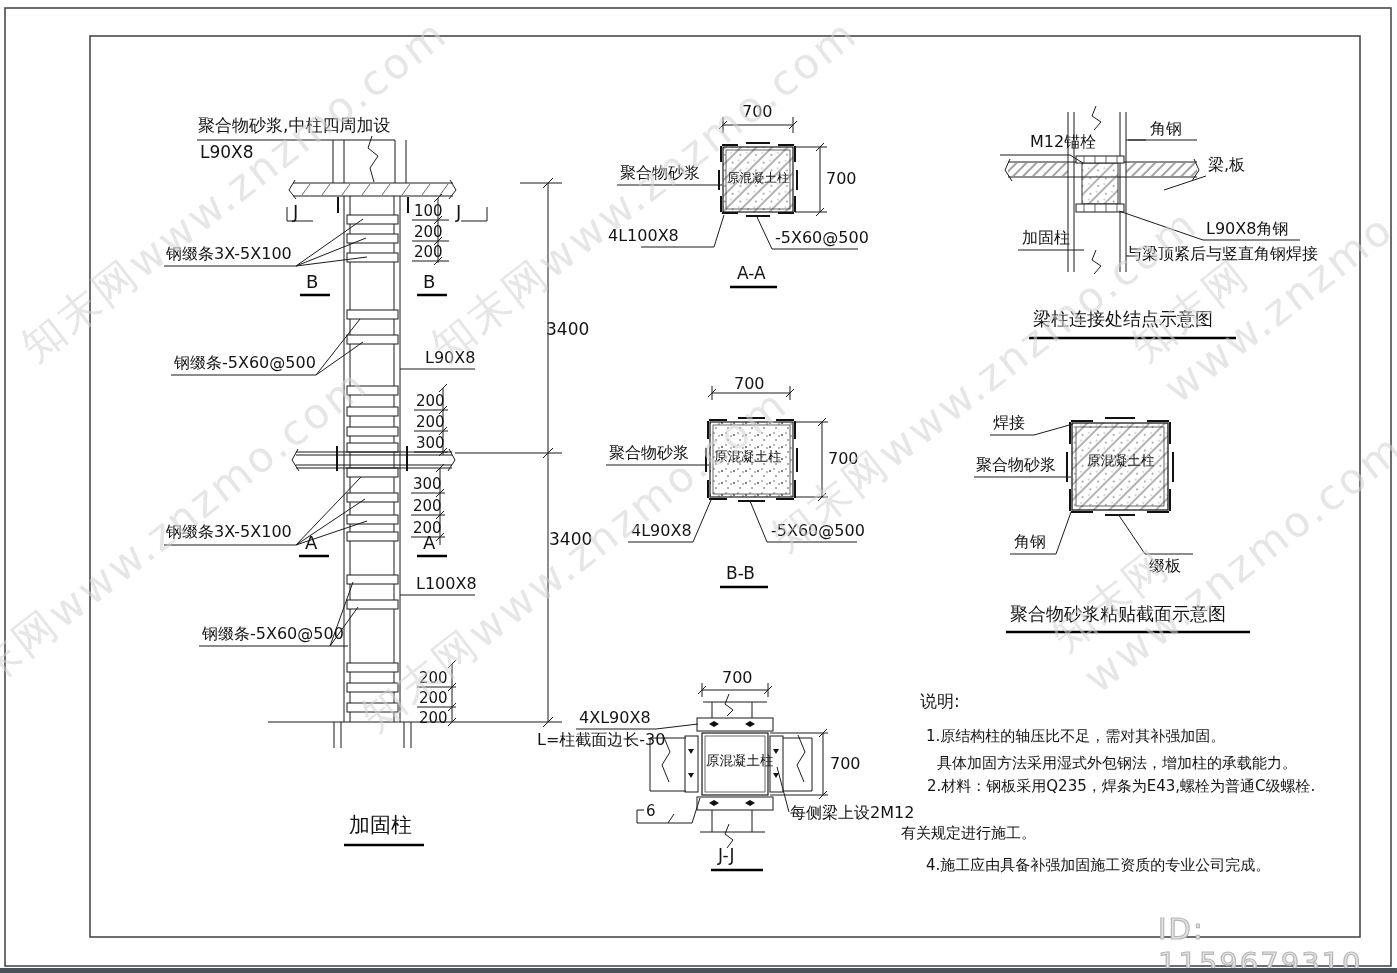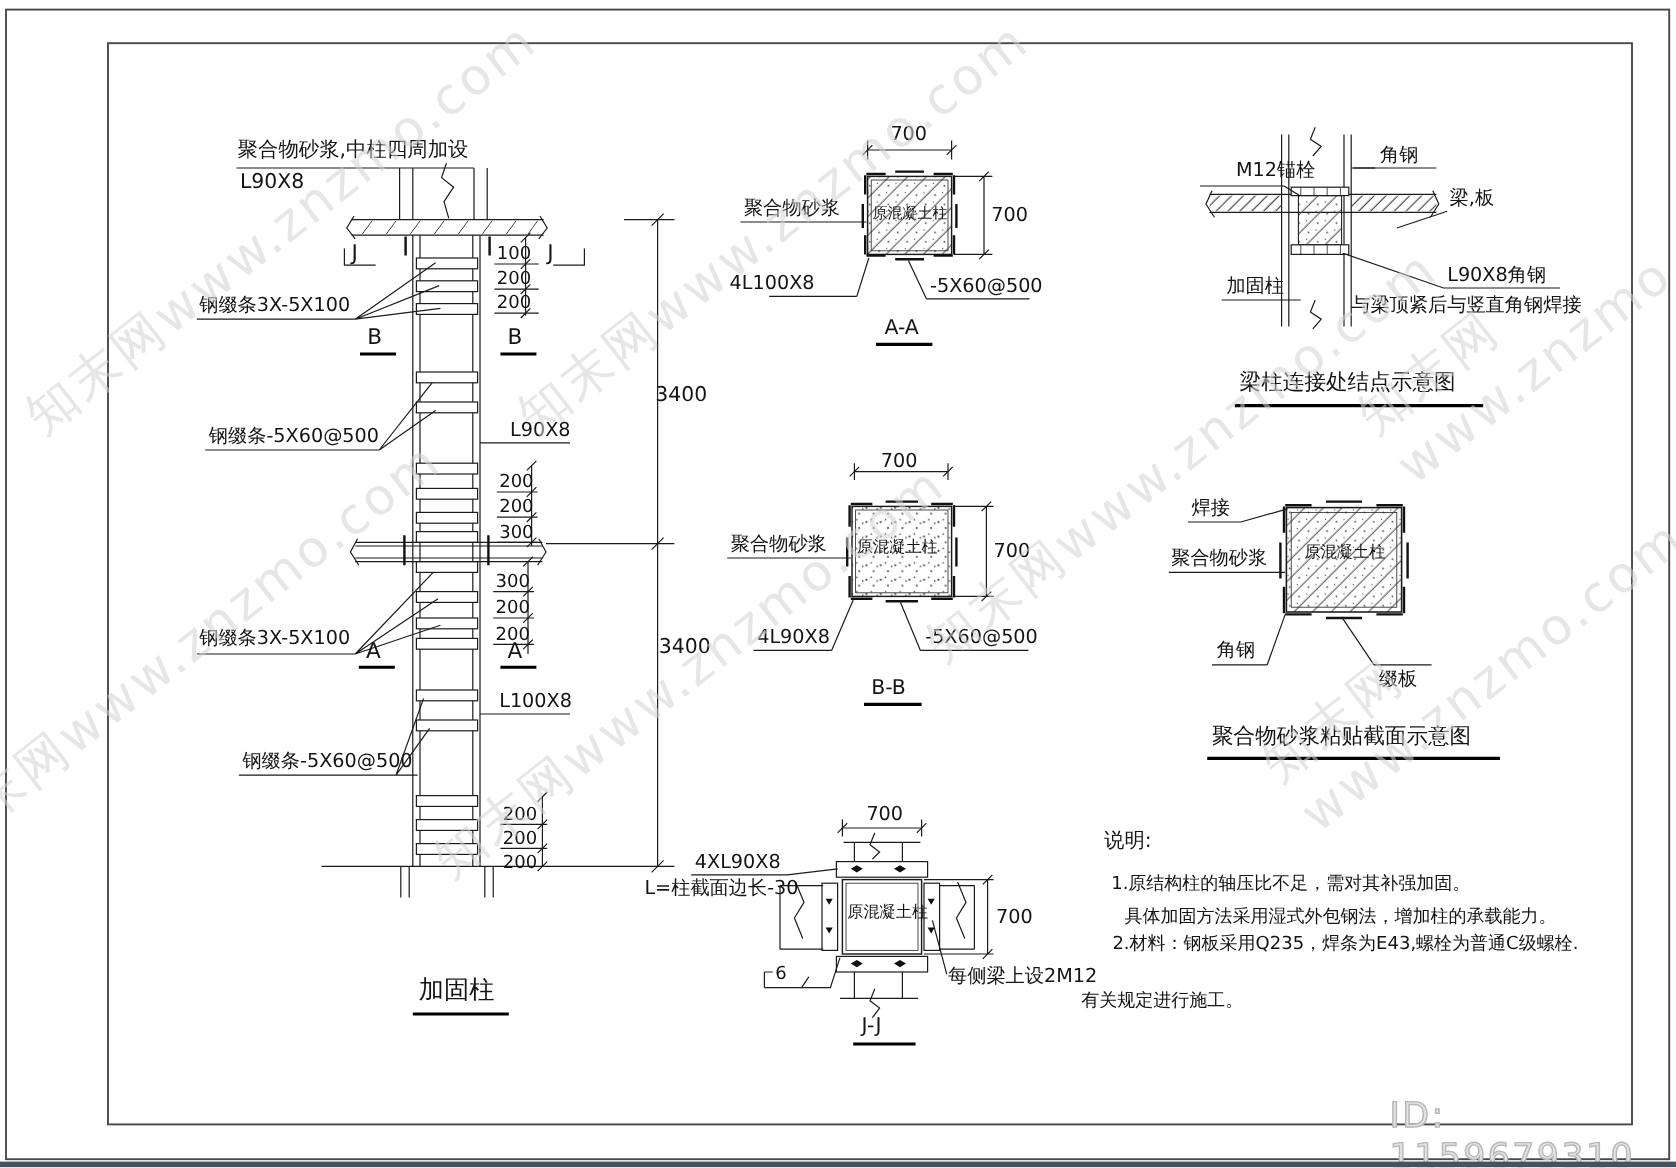--- a/index.html
+++ b/index.html
@@ -286,20 +286,21 @@
 <div class="lbl fs14" style="left:1087px;top:453px">原混凝土柱</div>
 <div class="lbl fs16" style="left:1014px;top:533px">角钢</div>
 <div class="lbl fs16" style="left:1149px;top:557px">缀板</div>
 <div class="lbl fs18" style="left:1010px;top:604px">聚合物砂浆粘贴截面示意图</div>
 
 <div class="lbl fs17" style="left:920px;top:692px">说明:</div>
 <div class="lbl fs15" style="left:926px;top:728px">1.原结构柱的轴压比不足，需对其补强加固。</div>
 <div class="lbl fs15" style="left:937px;top:755px">具体加固方法采用湿式外包钢法，增加柱的承载能力。</div>
 <div class="lbl fs15" style="left:927px;top:778px">2.材料：钢板采用Q235，焊条为E43,螺栓为普通C级螺栓.</div>
 <div class="lbl fs15" style="left:901px;top:825px">有关规定进行施工。</div>
+<div class="lbl fs15" style="left:926px;top:857px">4.施工应由具备补强加固施工资质的专业公司完成。</div>
 
 <div class="wm" style="left:10px;top:330px">知末网www.znzmo.com</div>
 <div class="wm" style="left:420px;top:330px">知末网www.znzmo.com</div>
 <div class="wm" style="left:-70px;top:680px">知末网www.znzmo.com</div>
 <div class="wm" style="left:350px;top:700px">知末网www.znzmo.com</div>
 <div class="wm" style="left:760px;top:520px">知末网www.znzmo.com</div>
 <div class="wm" style="left:1120px;top:330px">知末网www.znzmo.com</div>
 <div class="wm" style="left:1040px;top:620px">知末网www.znzmo.com</div>
 <div class="idtag" style="left:1158px;top:912px">ID: 1159679310</div>
 

